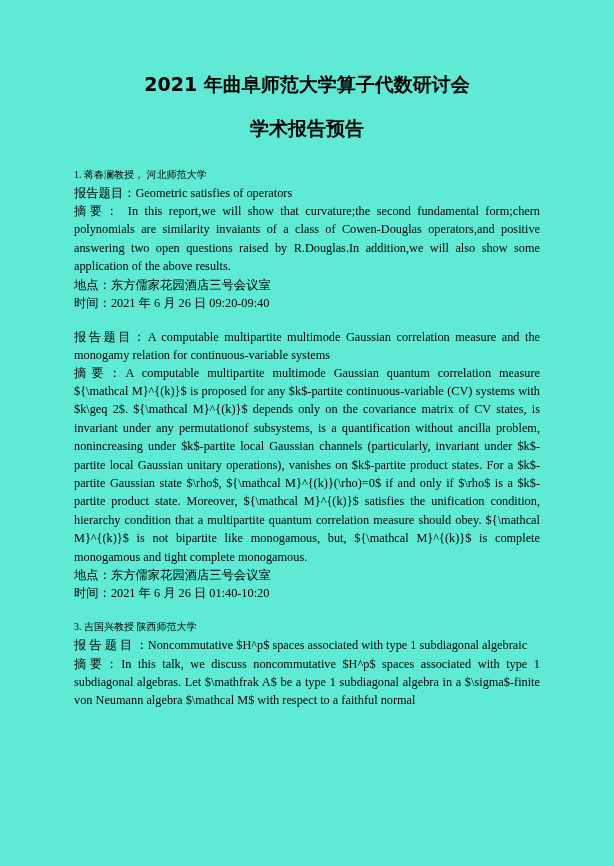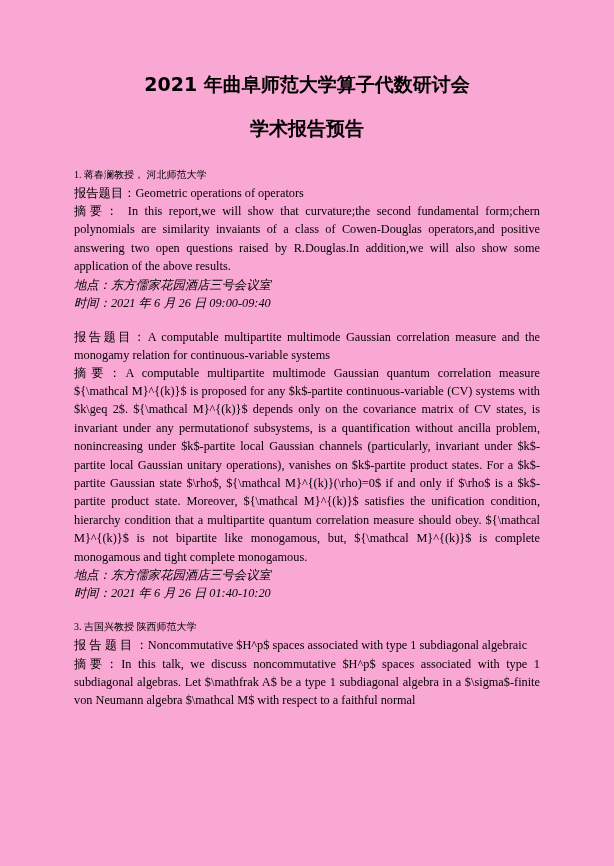--- a/index.html
+++ b/index.html
@@ -10,21 +10,21 @@
   body {
     width: 614px;
     height: 866px;
     overflow: hidden;
     font-family: "Liberation Serif", serif;
   }
   .page {
     position: relative;
     width: 614px;
     height: 866px;
-    background: #f9a8d4;
+    background: #5eead4;
     box-sizing: border-box;
     padding: 62px 74px 0 74px;
     overflow: hidden;
   }
   .doc-title {
     text-align: center;
     font-family: "DejaVu Sans", sans-serif;
     font-weight: bold;
     font-size: 19px;
     line-height: 44px;
@@ -61,46 +61,45 @@
     font-size: 12.3px;
     line-height: 18.4px;
     text-align: justify;
     color: #000;
     margin: 0;
   }
   .meta {
     font-size: 12.3px;
     line-height: 18px;
     color: #000;
-    font-style: italic;
   }
 </style>
 </head>
 <body>
 
 <div class="page">
 
   <div class="doc-title">
     <span>2021 年曲阜师范大学算子代数研讨会</span>
     <span class="line2">学术报告预告</span>
   </div>
 
   <div class="entry">
     <div class="e-head">1. 蒋春澜教授，   河北师范大学</div>
     <div class="e-line">
-      <span class="label">报告题目：</span><span>Geometric operations of operators</span>
+      <span class="label">报告题目：</span><span>Geometric satisfies of operators</span>
     </div>
     <div class="para">
       <span class="label">摘要：</span><span>  In this report,we will show that curvature;the second fundamental form;chern polynomials are similarity invaiants of a class of   Cowen-Douglas operators,and positive answering two open questions raised by R.Douglas.In addition,we will also show some application of the above results.</span>
     </div>
     <div class="meta">
       <span class="label">地点：</span><span>东方儒家花园酒店三号会议室</span>
     </div>
     <div class="meta">
-      <span class="label">时间：</span><span>2021 年 6 月 26 日 09:00-09:40</span>
+      <span class="label">时间：</span><span>2021 年 6 月 26 日 09:20-09:40</span>
     </div>
   </div>
 
   <div class="entry">
     <div class="e-line">
       <span class="label">报告题目：</span><span>A computable multipartite multimode Gaussian correlation measure and the monogamy relation for continuous-variable systems</span>
     </div>
     <div class="para">
       <span class="label">摘要：</span><span>A computable multipartite multimode Gaussian quantum correlation measure ${\mathcal M}^{(k)}$ is proposed for any $k$-partite continuous-variable (CV) systems with $k\geq 2$. ${\mathcal M}^{(k)}$ depends only on the covariance matrix of    CV states, is invariant under any permutationof subsystems, is a quantification without ancilla problem, nonincreasing under $k$-partite local Gaussian channels (particularly, invariant under $k$-partite local Gaussian unitary operations), vanishes on $k$-partite product states. For a $k$-partite Gaussian state $\rho$, ${\mathcal M}^{(k)}(\rho)=0$ if and only if $\rho$ is a $k$-partite product state. Moreover,   ${\mathcal M}^{(k)}$ satisfies the unification condition, hierarchy condition that a multipartite quantum correlation measure should obey.    ${\mathcal M}^{(k)}$ is not bipartite like monogamous, but, ${\mathcal M}^{(k)}$ is complete monogamous and tight complete monogamous.</span>
     </div>

